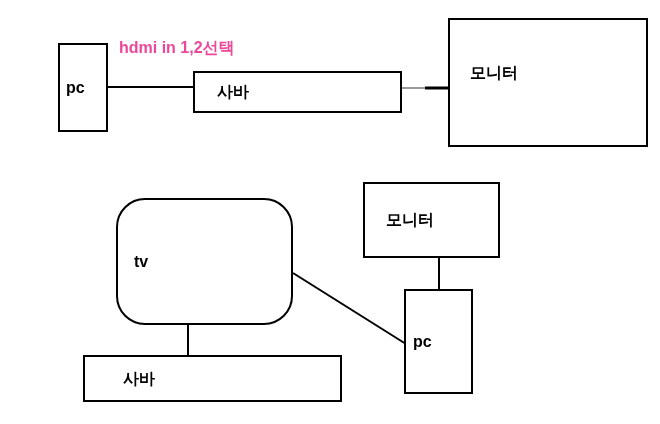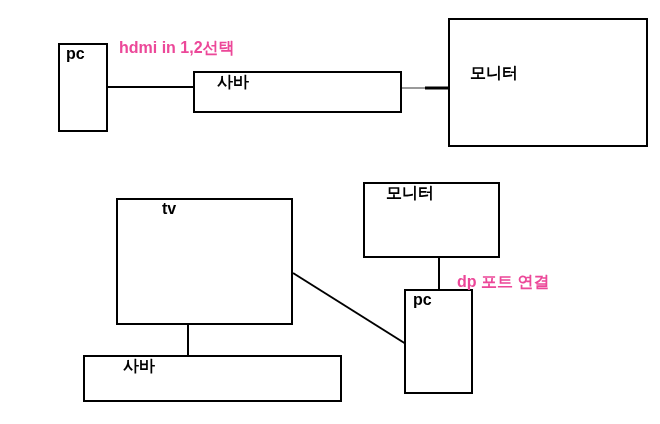--- a/index.html
+++ b/index.html
@@ -22,30 +22,30 @@
     top: 0;
     width: 660px;
     height: 424px;
   }
   .node {
     position: absolute;
     border: 2px solid #000000;
     background: #ffffff;
     box-sizing: border-box;
     display: flex;
-    align-items: flex-start;
+    align-items: center;
     font-weight: bold;
     font-size: 16px;
     line-height: 1.1;
     white-space: nowrap;
   }
   #node-pc-top        { left: 58px;  top: 43px;  width: 50px;  height: 89px;  padding-left: 6px;  }
   #node-sava-top      { left: 193px; top: 71px;  width: 209px; height: 42px;  padding-left: 22px; }
   #node-monitor-top   { left: 448px; top: 18px;  width: 200px; height: 129px; padding-left: 20px; align-items: flex-start; padding-top: 44px; }
-  #node-tv            { left: 116px; top: 198px; width: 177px; height: 127px; padding-left: 44px; }
+  #node-tv            { left: 116px; top: 198px; width: 177px; height: 127px; padding-left: 16px; border-radius: 29px; }
   #node-monitor-bottom{ left: 363px; top: 182px; width: 137px; height: 76px;  padding-left: 21px; }
   #node-pc-bottom     { left: 404px; top: 289px; width: 69px;  height: 105px; padding-left: 7px;  }
   #node-sava-bottom   { left: 83px;  top: 355px; width: 259px; height: 47px;  padding-left: 38px; }
   .elabel {
     position: absolute;
     font-weight: bold;
     font-size: 16px;
     line-height: 1.15;
     white-space: nowrap;
     color: #ec4899;
@@ -93,16 +93,15 @@
     <span>pc</span>
   </div>
 
   <div class="node" id="node-sava-bottom">
     <span>사바</span>
   </div>
 
   <span class="elabel" id="lbl-hdmi">hdmi in 1,2선택</span>
 
 
-  <span class="elabel" id="lbl-dp">dp 포트 연결</span>
 
 
 </div>
 
 </body></html>

